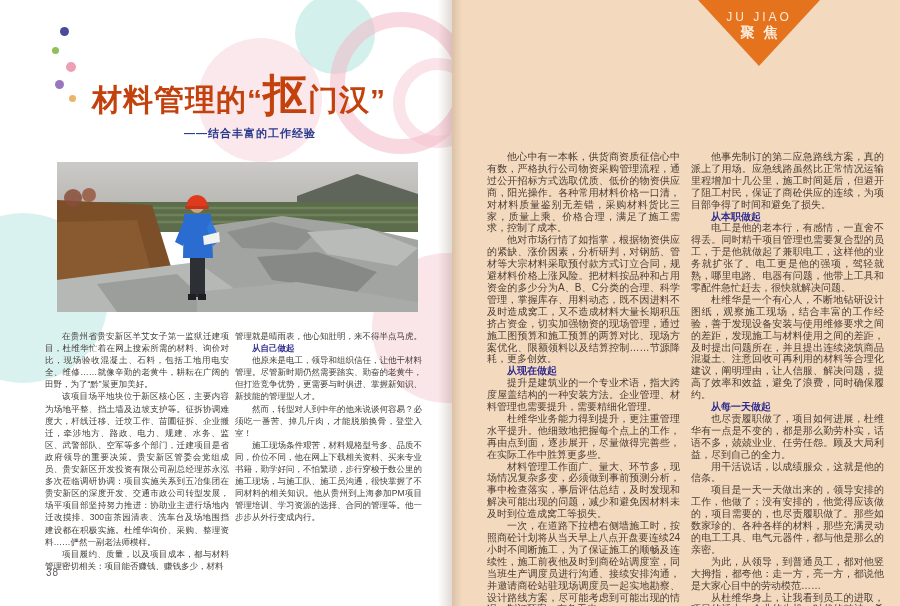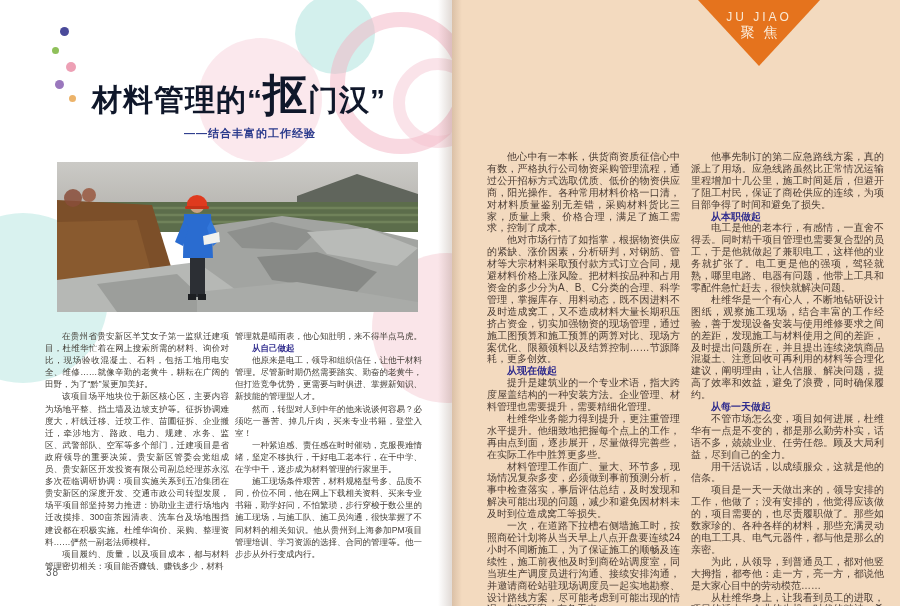--- a/index.html
+++ b/index.html
@@ -14,21 +14,21 @@
   .d3{left:66px;top:62px;width:10px;height:10px;background:#eda0b5;}
   .d4{left:55px;top:80px;width:9px;height:9px;background:#9a77bd;}
   .d5{left:69px;top:95px;width:7px;height:7px;background:#ecb36a;}
   .d6{left:295px;top:-6px;width:80px;height:80px;background:#aee3de;opacity:.55;}
   .d7{left:330px;top:12px;width:112px;height:112px;border:15px solid #f3b3c3;opacity:.5;background:transparent;}
   .d8{left:198px;top:38px;width:124px;height:124px;background:#f6cdd8;opacity:.45;}
   .d9{left:-62px;top:213px;width:170px;height:170px;background:#c9ece8;opacity:.7;}
   .d10{left:372px;top:253px;width:150px;height:150px;background:#f5ccd3;opacity:.5;}
   .d11{left:393px;top:58px;width:66px;height:66px;border:12px solid #f5c2ce;opacity:.45;background:transparent;}
 
-  .title{position:absolute;left:92px;top:66px;z-index:2;color:#0f172a;font-weight:bold;
+  .title{position:absolute;left:92px;top:66px;z-index:2;color:#c2410c;font-weight:bold;
          font-size:30px;letter-spacing:1px;white-space:nowrap;text-align:center;}
   .title .big{font-size:44px;}
   .subtitle{position:absolute;left:95px;top:126px;width:310px;text-align:center;z-index:2;
             color:#2b3a8c;font-size:11px;font-weight:bold;letter-spacing:1px;}
 
   .photo{position:absolute;left:57px;top:162px;width:361px;height:150px;z-index:2;overflow:hidden;}
 
   .lcol{position:absolute;top:330px;z-index:2;font-size:8.5px;line-height:12.1px;
         text-align:justify;color:#454039;}
   .lcol1{left:45px;width:184px;}
@@ -44,21 +44,21 @@
   .fold{position:absolute;left:438px;top:0;width:24px;height:606px;z-index:3;
         background:linear-gradient(to right, rgba(0,0,0,0) 0%, rgba(110,80,60,0.20) 55%, rgba(0,0,0,0) 100%);}
 
   
   .page-right{position:absolute;left:452px;top:0;width:448px;height:606px;background:#f3dabf;overflow:hidden;}
   .tri{position:absolute;left:246px;top:0;width:0;height:0;z-index:1;
        border-left:61px solid transparent;border-right:61px solid transparent;border-top:66px solid #e5731d;}
   .tag-en{position:absolute;left:246px;top:10px;width:122px;text-align:center;z-index:2;
           color:#f9ead6;font-size:12px;letter-spacing:3px;}
   .tag-zh{position:absolute;left:246px;top:24px;width:122px;text-align:center;z-index:2;
-          color:#fbeedd;font-size:14px;font-weight:normal;letter-spacing:9px;text-indent:9px;}
+          color:#fbeedd;font-size:14px;font-weight:bold;letter-spacing:9px;text-indent:9px;}
 
   .rcol{position:absolute;top:103px;z-index:2;font-size:10px;line-height:11.9px;
         text-align:justify;color:#4a3c34;margin-top:48px;}
   .rcol1{left:35px;width:193px;}
   .rcol2{left:239px;width:193px;}
   .byline{margin:8px 0 0 0;text-indent:0;text-align:left;padding-right:28px;}
 </style>
 </head>
 <body>
 
@@ -122,22 +122,21 @@
 
     <div class="lcol lcol1">
         <p class="blk para">在贵州省贵安新区羊艾女子第一监狱迁建项目，杜维华忙着在网上搜索所需的材料、询价对比，现场验收混凝土、石料，包括工地用电安全、维修……就像辛勤的老黄牛，耕耘在广阔的田野，为了“黔”景更加美好。</p>
         <p class="blk para">该项目场平地块位于新区核心区，主要内容为场地平整、挡土墙及边坡支护等。征拆协调难度大，杆线迁移、迁坟工作、苗圃征拆、企业搬迁，牵涉地方、路政、电力、规建、水务、监区、武警部队、空军等多个部门，迁建项目是省政府领导的重要决策。贵安新区管委会党组成员、贵安新区开发投资有限公司副总经理苏永泓多次莅临调研协调：项目实施关系到五冶集团在贵安新区的深度开发、交通市政公司转型发展，场平项目部坚持努力推进：协助业主进行场地内迁改摸排、300亩茶园清表、洗车台及场地围挡建设都在积极实施。杜维华询价、采购、整理资料……俨然一副老法师模样。</p>
         <p class="blk para">项目履约、质量，以及项目成本，都与材料管理密切相关：项目能否赚钱、赚钱多少，材料</p>
       </div>
     <div class="lcol lcol2">
         <p class="blk cont">管理就是晴雨表，他心知肚明，来不得半点马虎。</p>
         <p class="blk heading">从自己做起</p>
         <p class="blk para">他原来是电工，领导和组织信任，让他干材料管理。尽管新时期仍然需要踏实、勤奋的老黄牛，但打造竞争优势，更需要与时俱进、掌握新知识、新技能的管理型人才。</p>
-        <p class="blk para">然而，转型对人到中年的他来说谈何容易？必须吃一番苦、掉几斤肉，买来专业书籍，登堂入室！</p>
-        <p class="blk para">一种紧迫感、责任感在时时催动，克服畏难情绪，坚定不移执行，干好电工老本行，在干中学、在学中干，逐步成为材料管理的行家里手。</p>
+        <p class="blk para">然而，转型对人到中年的他来说谈何容易？必须吃一番苦、掉几斤肉，才能脱胎换骨，登堂入室！</p>
         <p class="blk para">施工现场条件艰苦，材料规格型号多、品质不同，价位不同，他在网上下载相关资料、买来专业书籍，勤学好问，不怕繁琐，步行穿梭于数公里的施工现场，与施工队、施工员沟通，很快掌握了不同材料的相关知识。他从贵州到上海参加PM项目管理培训、学习资源的选择、合同的管理等。他一步步从外行变成内行。</p>
       </div>
 
     <div class="pagenum">38</div>
   </div>
 
   <div class="page-right">
     <div class="tri"></div>
     <div class="tag-en">JU JIAO</div>
     <div class="tag-zh">聚焦</div>
@@ -152,21 +151,21 @@
         <p class="blk para">一次，在道路下拉槽右侧墙施工时，按照商砼计划将从当天早上八点开盘要连续24小时不间断施工，为了保证施工的顺畅及连续性，施工前夜他及时到商砼站调度室，同当班生产调度员进行沟通、接续安排沟通，并邀请商砼站驻现场调度员一起实地勘察、设计路线方案，尽可能考虑到可能出现的情况，制订预案，有备无患。</p>
         <p class="blk para">意外果真发生了，施工6个多钟头时，当地村民在工程标段中部阻工！该施工处又不允许存在施工缝，中断就将导致严重的质量事故和经济损失！</p>
       </div>
     <div class="rcol rcol2">
       <div>
           <p class="blk para">他事先制订的第二应急路线方案，真的派上了用场。应急线路虽然比正常情况运输里程增加十几公里，施工时间延后，但避开了阻工村民，保证了商砼供应的连续，为项目部争得了时间和避免了损失。</p>
           <p class="blk heading">从本职做起</p>
           <p class="blk para">电工是他的老本行，有感情，一直舍不得丢。同时精干项目管理也需要复合型的员工，于是他就做起了兼职电工，这样他的业务就扩张了。电工更是他的强项，驾轻就熟，哪里电路、电器有问题，他带上工具和零配件急忙赶去，很快就解决问题。</p>
           <p class="blk para">杜维华是一个有心人，不断地钻研设计图纸，观察施工现场，结合丰富的工作经验，善于发现设备安装与使用维修要求之间的差距，发现施工与材料使用之间的差距，及时提出问题所在，并且提出连续浇筑商品混凝土、注意回收可再利用的材料等合理化建议，阐明理由，让人信服、解决问题，提高了效率和效益，避免了浪费，同时确保履约。</p>
           <p class="blk heading">从每一天做起</p>
-          <p class="blk para">不管市场怎么变，项目如何进展，杜维华有一点是不变的，都是那么勤劳朴实，话语不多，兢兢业业、任劳任怨。顾及大局利益，尽到自己的全力。</p>
+          <p class="blk para">也尽责履职做了，项目如何进展，杜维华有一点是不变的，都是那么勤劳朴实，话语不多，兢兢业业、任劳任怨。顾及大局利益，尽到自己的全力。</p>
           <p class="blk para">用干活说话，以成绩服众，这就是他的信条。</p>
           <p class="blk para">项目是一天一天做出来的，领导安排的工作，他做了；没有安排的，他觉得应该做的，项目需要的，也尽责履职做了。那些如数家珍的、各种各样的材料，那些充满灵动的电工工具、电气元器件，都与他是那么的亲密。</p>
           <p class="blk para">为此，从领导，到普通员工，都对他竖大拇指，都夸他：走一方，亮一方，都说他是大家心目中的劳动模范……</p>
           <p class="blk para">从杜维华身上，让我看到员工的进取，项目的活力，企业的生机，时代的精神，希望的明天。</p>
         </div>
       <p class="blk byline">（杨国生）</p>
     </div>
   </div>
 
   <div class="fold"></div>

